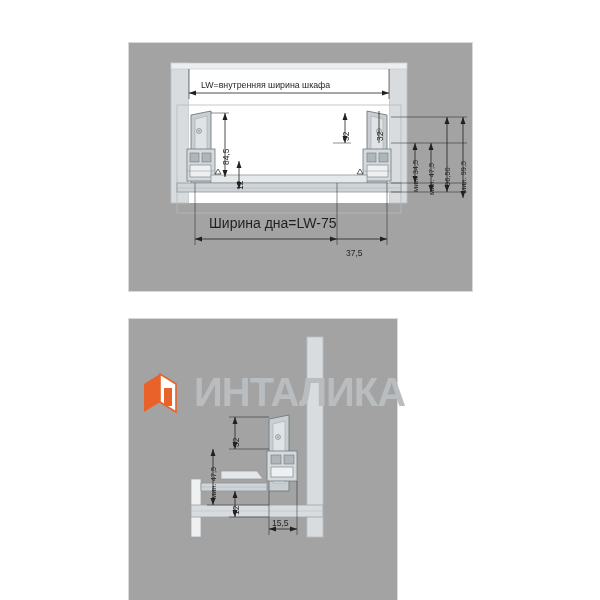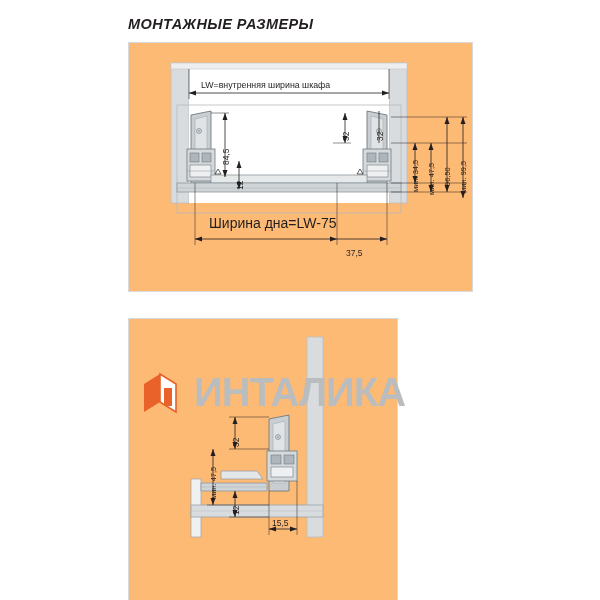--- a/index.html
+++ b/index.html
@@ -30,21 +30,21 @@
     font-weight: bold;
     font-style: italic;
     letter-spacing: 0.4px;
     color: #231f20;
     white-space: nowrap;
   }
   
   .panel {
     position: absolute;
     border: 1px solid #d7d9da;
-    background: #fdba74;
+    background: #a3a3a3;
     box-sizing: border-box;
   }
   #panel-top { left: 128px; top: 42px; width: 345px; height: 250px; }
   #panel-bottom { left: 128px; top: 318px; width: 270px; height: 284px; }
 
   
   .lbl {
     position: absolute;
     font-size: 8.5px;
     color: #231f20;
@@ -56,21 +56,20 @@
     transform-origin: 0 0;
     transform: rotate(-90deg);
   }
   svg { display: block; }
 </style>
 </head>
 <body>
 
 <div class="page">
 
-  <div class="title">МОНТАЖНЫЕ РАЗМЕРЫ</div>
 
   <div class="panel" id="panel-top">
 
     <svg width="343" height="248" viewBox="0 0 343 248">
 
       <rect x="42" y="20" width="18" height="140" fill="#d9dcde" stroke="#b9bec2" stroke-width="0.8"></rect>
       <rect x="260" y="20" width="18" height="140" fill="#d9dcde" stroke="#b9bec2" stroke-width="0.8"></rect>
 
       <rect x="60" y="20" width="200" height="140" fill="#ffffff"></rect>
 

